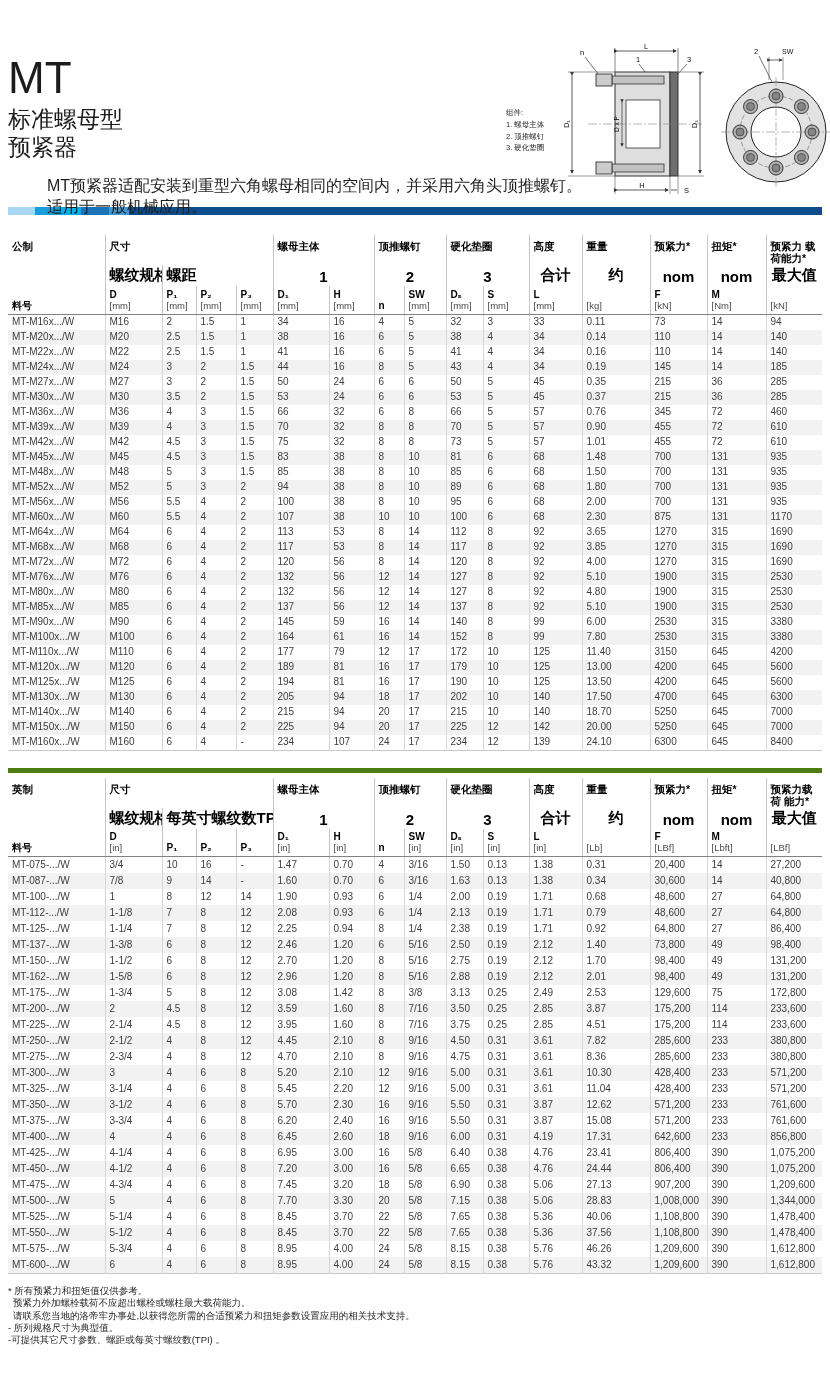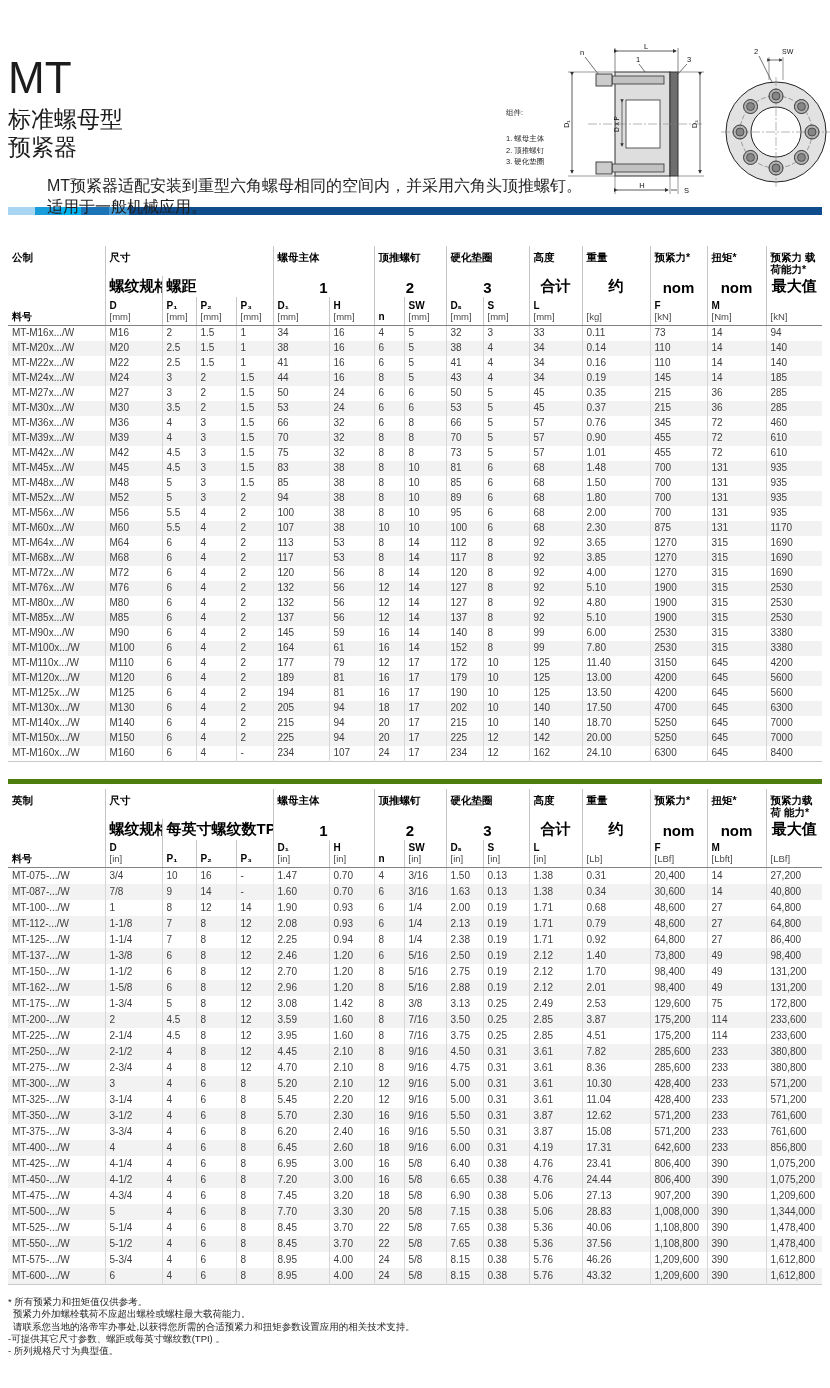--- a/index.html
+++ b/index.html
@@ -7,28 +7,28 @@
   body {
     height:1388px; position:relative; overflow:hidden;
     font-family:"Liberation Sans","DejaVu Sans",sans-serif; color:#222;
   }
   
   .page-header { position:relative; height:207px; }
   .mt-title { position:absolute; left:8px; top:56px; font-size:44px; font-weight:300; line-height:1; color:#1c1c1c; }
   .mt-sub { position:absolute; left:8px; top:106px; font-size:23px; font-weight:300; line-height:1.2; color:#1c1c1c; }
   .desc { position:absolute; left:8px; top:176px; font-size:16px; line-height:1.3; color:#1f1f1f;margin-left:39px; }
   .components { position:absolute; left:506px; top:107px; font-size:7.5px; line-height:1.5; color:#1f1f1f; }
-  .components .c-title { margin-bottom:15px; }
+  .components .c-title { margin-bottom:1px; }
   .diagrams { position:absolute; left:560px; top:42px; display:flex; gap:6px; }
   .diagrams svg text { font-family:"Liberation Sans","DejaVu Sans",sans-serif; fill:#111; }
   
   .accent-bar { display:flex; height:8px; margin:0 8px; }
   .accent-bar span { display:block; height:8px; }
   
-  .tbl-section { margin:31px 8px 0 8px; }
+  .tbl-section { margin:20px 8px 0 8px; }
   table { border-collapse:collapse; table-layout:fixed; width:814px; border-bottom:1px solid #c9c9c9; }
   th, td { text-align:left; vertical-align:bottom; overflow:hidden; white-space:nowrap; }
   thead th { color:#000; border-left:1px solid #c6c6c6; padding:1px 4px; }
   thead th:first-child { border-left:none; }
   tr.g1 th { font-size:10.5px; font-weight:bold; vertical-align:top; padding-top:5px; white-space:normal; line-height:1.15; }
   tr.g2 th { font-size:15px; font-weight:bold; height:17px; }
   tr.g2 th.ctr { text-align:center; }
   tr.g3 th { border-bottom:1px solid #828282; padding-bottom:3px; height:28px; }
   tr.g3 .cname { font-size:10px; font-weight:bold; min-height:11px; line-height:11px; }
   tr.g3 .cunit { font-size:9.5px; font-weight:normal; color:#4a4a4a; line-height:11px; }
@@ -790,21 +790,21 @@
           <td>M160</td>
           <td>6</td>
           <td>4</td>
           <td>-</td>
           <td>234</td>
           <td>107</td>
           <td>24</td>
           <td>17</td>
           <td>234</td>
           <td>12</td>
-          <td>162</td>
+          <td>139</td>
           <td>24.10</td>
           <td>6300</td>
           <td>645</td>
           <td>8400</td>
         </tr>
       </tbody>
     </table>
 </div>
 
 <div class="tbl-section imperial-section">
@@ -1390,15 +1390,15 @@
           <td>1,612,800</td>
         </tr>
       </tbody>
     </table>
 </div>
 
 <div class="footnotes">
   <div>* 所有预紧力和扭矩值仅供参考。</div>
   <div class="indent">预紧力外加螺栓载荷不应超出螺栓或螺柱最大载荷能力。</div>
   <div class="indent">请联系您当地的洛帝牢办事处,以获得您所需的合适预紧力和扭矩参数设置应用的相关技术支持。</div>
+  <div>- 所列规格尺寸为典型值。</div>
   <div>-可提供其它尺寸参数、螺距或每英寸螺纹数(TPI) 。</div>
-  <div>- 所列规格尺寸为典型值。</div>
 </div>
 
 </body></html>

